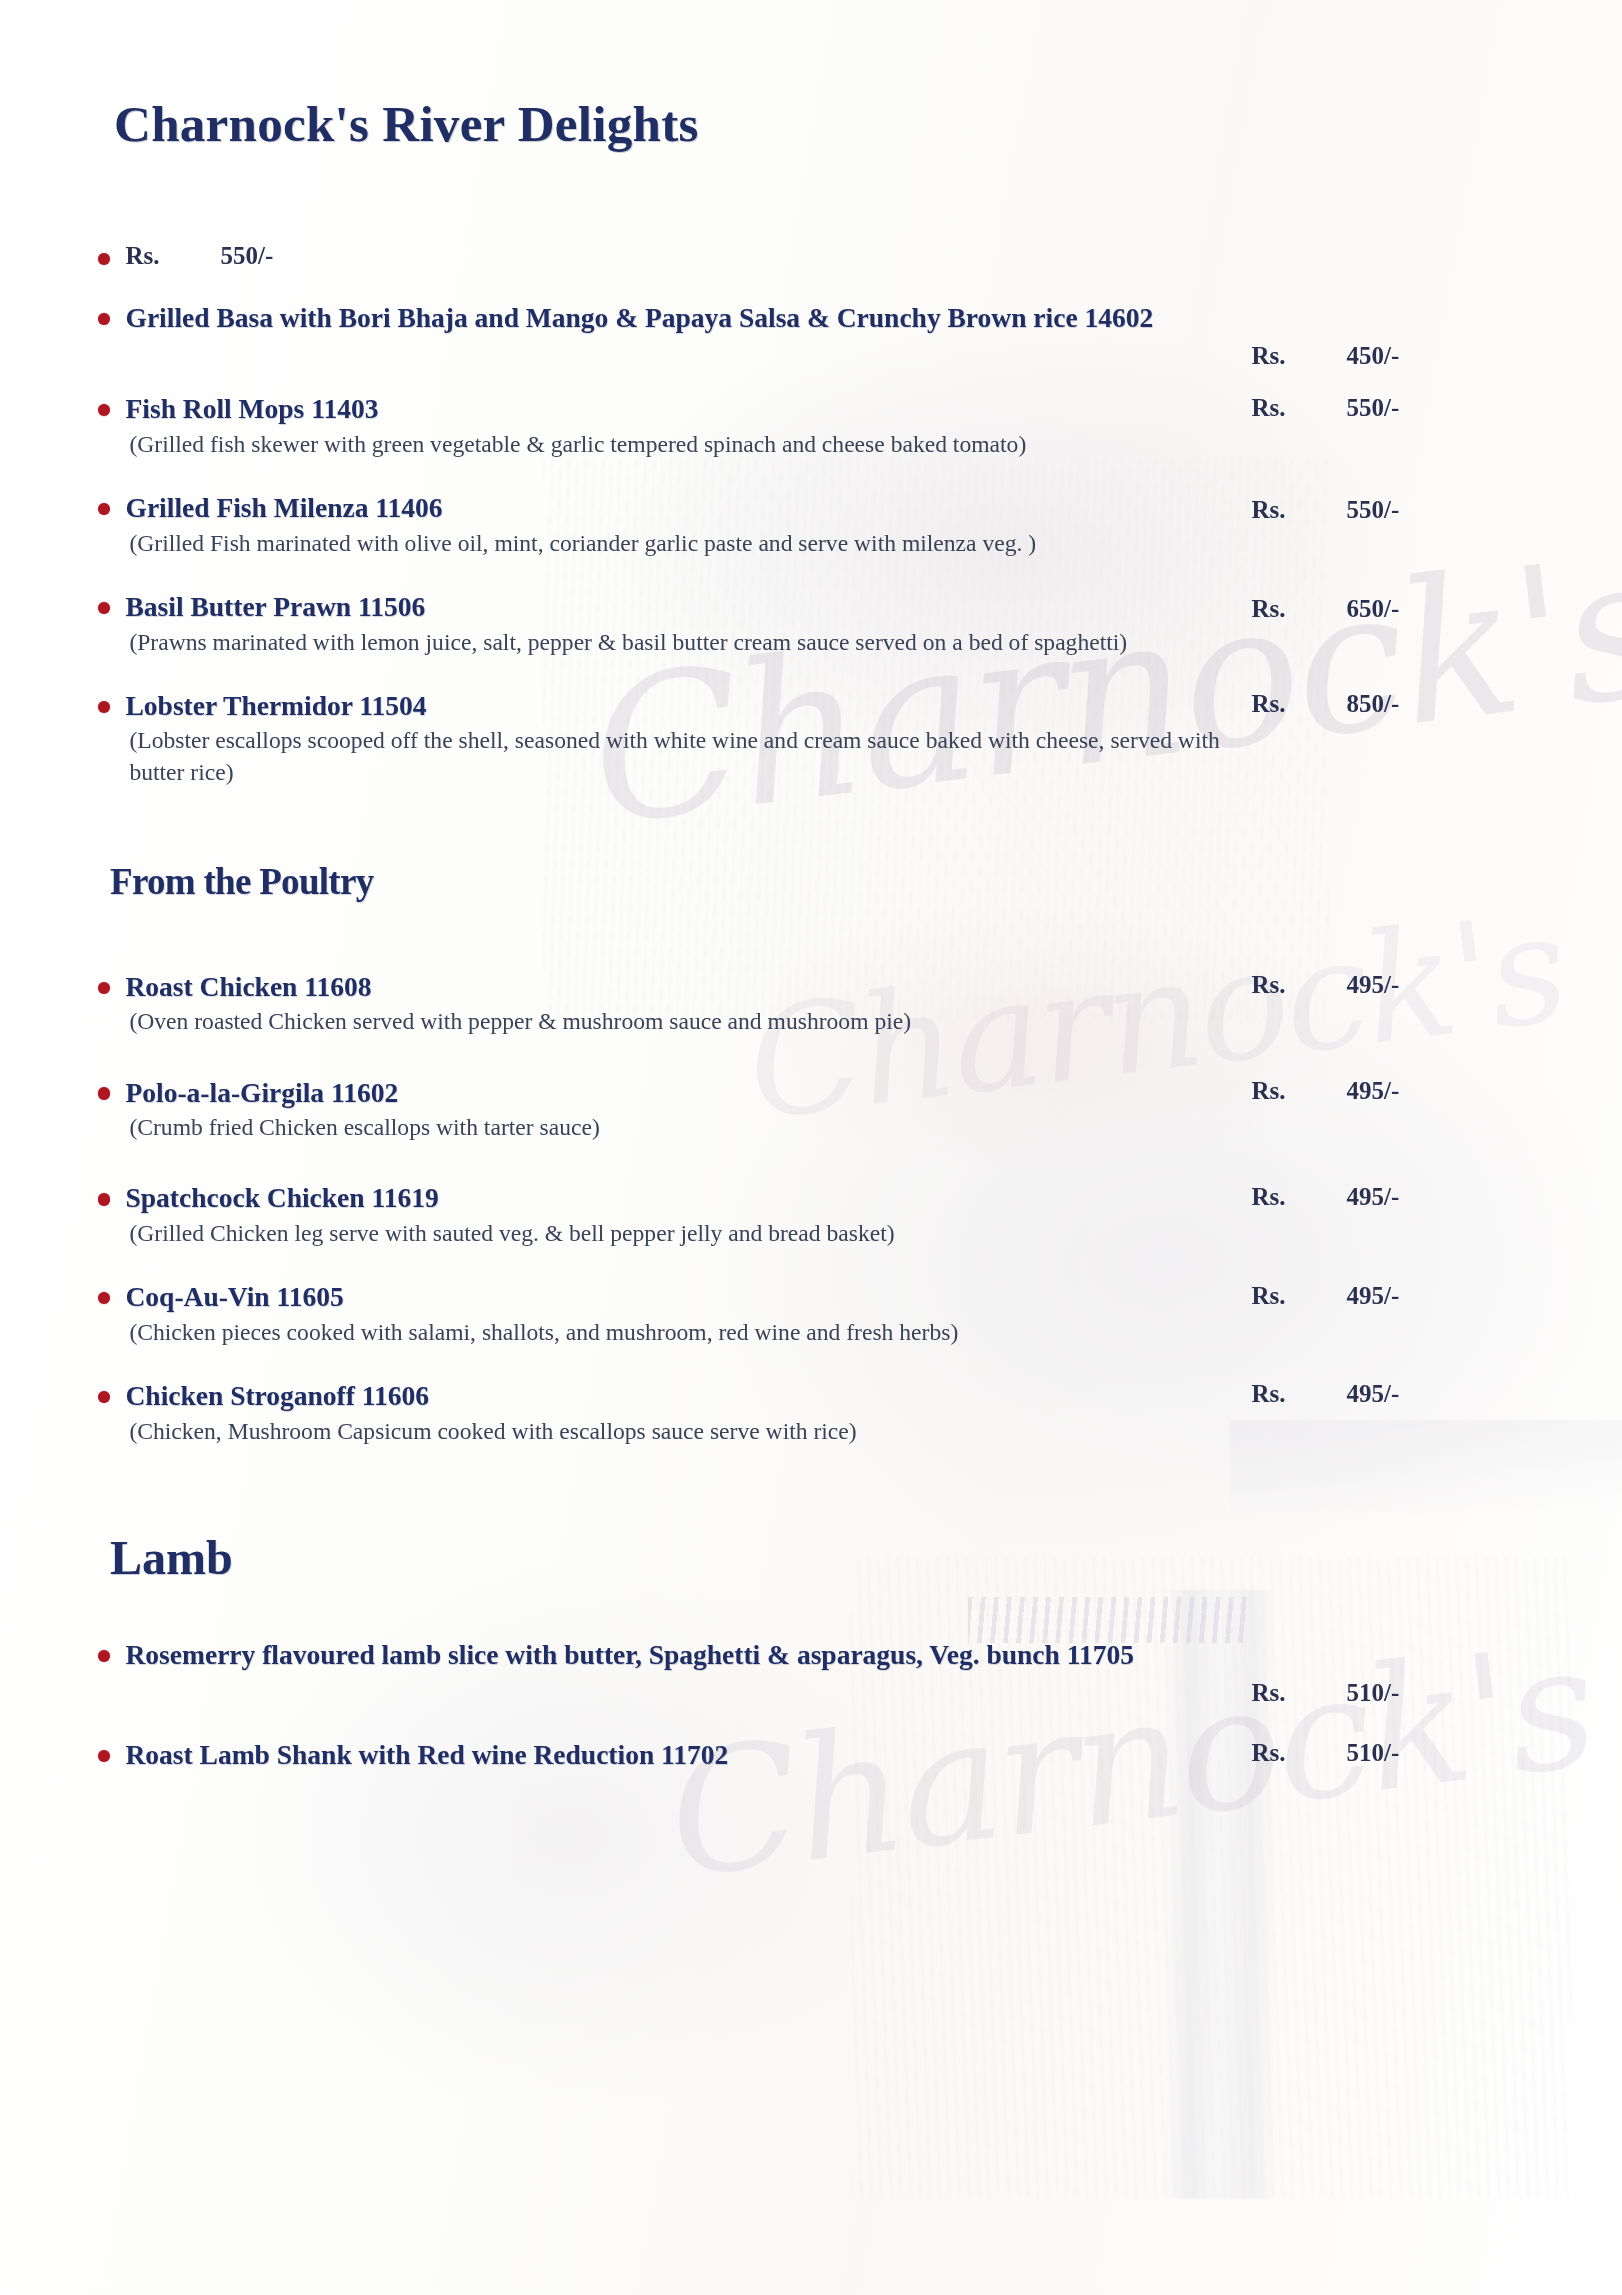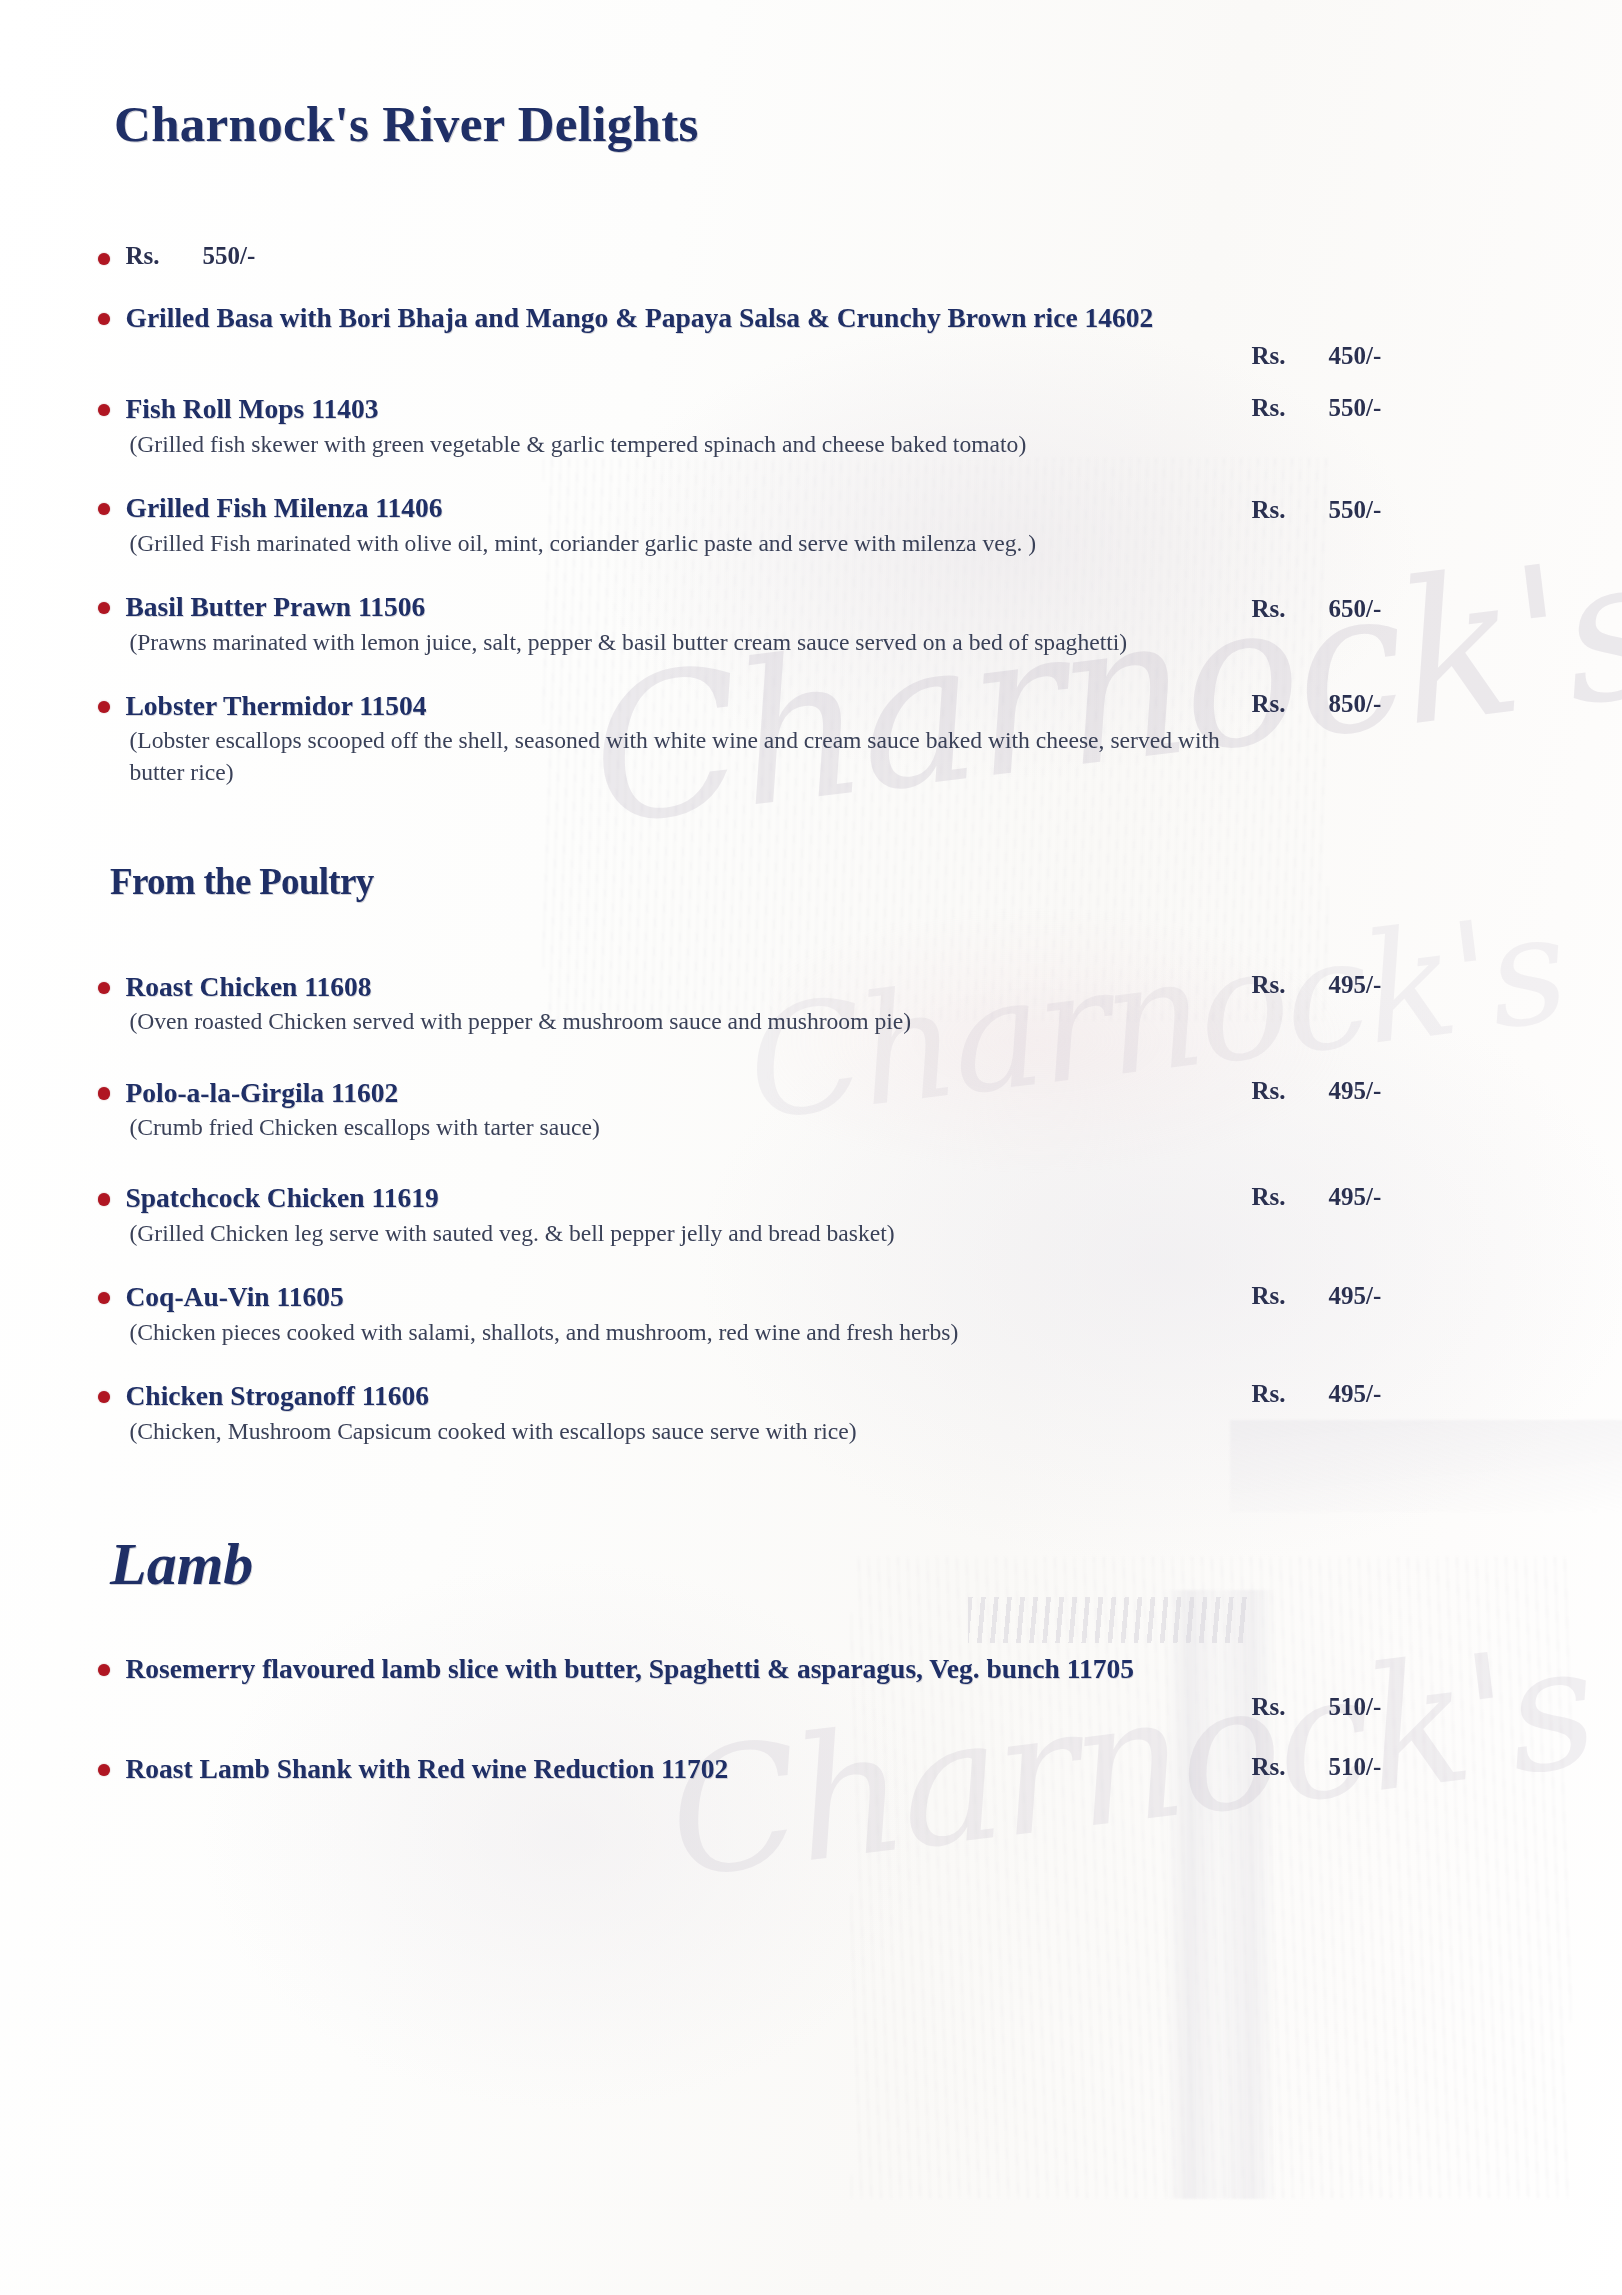--- a/index.html
+++ b/index.html
@@ -105,21 +105,21 @@
     text-shadow: 1px 1px 0 rgba(90,90,110,0.30);
   }
 
   h2.section-title {
     margin: 12px;
     font-weight: bold;
     color: #1f2f66;
     text-shadow: 0.8px 0.8px 0 rgba(90,90,110,0.28);
   }
   h2.poultry { font-size: 37px; letter-spacing: -0.7px; }
-  h2.lamb    { font-size: 60px; letter-spacing: 0px; font-style: italic; }
+  h2.lamb    { font-size: 48px; letter-spacing: 0px; }
 
   .spacer-1 { height: 72px; }
   .spacer-poultry-before { height: 60px; }
   .spacer-poultry-after  { height: 55px; }
   .spacer-lamb-before { height: 71px; }
   .spacer-lamb-after  { height: 41px; }
 
   .item {
     position: relative;
     display: flex;
@@ -158,21 +158,21 @@
     line-height: 1.32;
     margin-top: 2.6px;
     padding-left: 3.9px;
   }
 
   .price {
     flex: 0 0 auto;
     width: 216px;
     display: flex;
     justify-content: flex-start;
-    gap: 26px;
+    gap: 44px;
     font-size: 25px;
     font-weight: bold;
     color: #2a3050;
     white-space: nowrap;
   }
   .price .cur { width: 51px; }
   .price .amt { }
   .price.p-mid   { margin-top: 5.2px; }
   .price.p-flat  { margin-top: 1.3px; }
   .price.p-n2    { margin-top: 41px; }

